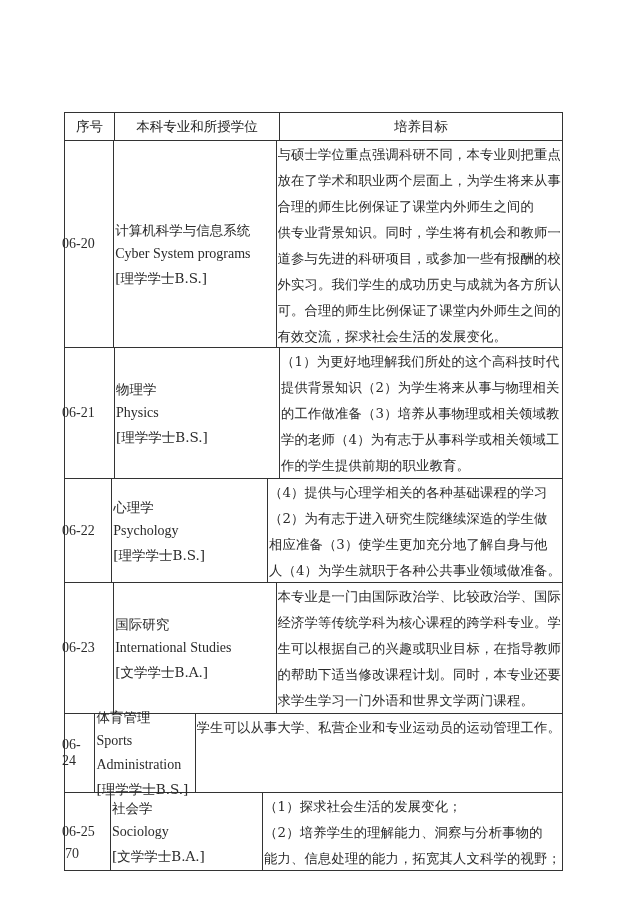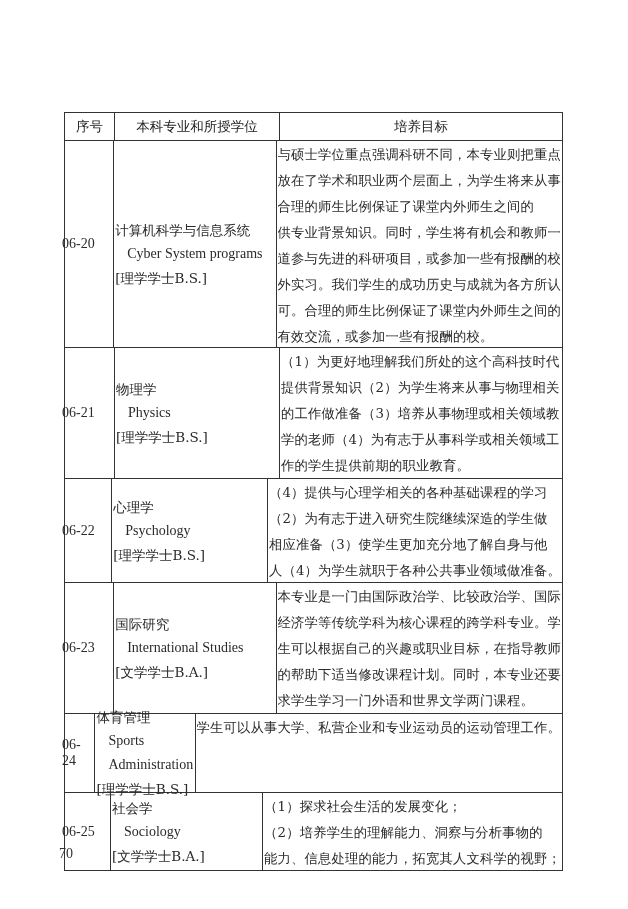--- a/index.html
+++ b/index.html
@@ -10,24 +10,24 @@
   .row:first-child{border-top:none;}
   .c{box-sizing:border-box;}
   .c1{width:50px;border-right:1.5px solid #333;display:flex;align-items:center;}
   .c2{width:165px;border-right:1.5px solid #333;display:flex;flex-direction:column;justify-content:center;}
   .c3{flex:1;padding:1px 1px 0 1px;}
   .hdr{height:27px;}
   .hdr .c{display:flex;align-items:center;justify-content:center;font-family:"DejaVu Sans","Liberation Sans",sans-serif;font-size:13.5px;color:#222;}
   .hdr .c1{justify-content:center;}
   .num{font-family:"Liberation Serif",serif;font-size:14px;margin-left:-3px;}
   .major{font-size:13.5px;line-height:24px;padding-left:1px;}
-  .major .en{font-family:"Liberation Serif",serif;font-size:14px;padding-left:12px;}
+  .major .en{font-family:"Liberation Serif",serif;font-size:14px;}
   .goal{font-size:13.3px;line-height:26px;letter-spacing:0.2px;text-align:justify;}
   .goal div{white-space:nowrap;overflow:hidden;}
-  .pagenum{position:absolute;left:59px;top:846px;font-family:"Liberation Serif",serif;font-size:14px;color:#333;}
+  .pagenum{position:absolute;left:65px;top:846px;font-family:"Liberation Serif",serif;font-size:14px;color:#333;}
 </style>
 </head>
 <body>
 
 <div class="tbl">
   <div class="row hdr">
     <div class="c c1">序号</div>
     <div class="c c2">本科专业和所授学位</div>
     <div class="c c3">培养目标</div>
   </div>
@@ -42,21 +42,21 @@
       <span>[理学学士B.S.]</span>
     </div>
     <div class="c c3 goal">
       <div>与硕士学位重点强调科研不同，本专业则把重点</div>
       <div>放在了学术和职业两个层面上，为学生将来从事</div>
       <div>合理的师生比例保证了课堂内外师生之间的</div>
       <div>供专业背景知识。同时，学生将有机会和教师一</div>
       <div>道参与先进的科研项目，或参加一些有报酬的校</div>
       <div>外实习。我们学生的成功历史与成就为各方所认</div>
       <div>可。合理的师生比例保证了课堂内外师生之间的</div>
-      <div>有效交流，或参加一些有报酬的校。</div>
+      <div>有效交流，探求社会生活的发展变化。</div>
     </div>
   </div>
 
   <div class="row" style="height:131px">
     <div class="c c1">
         <span class="num">06-21</span>
       </div>
     <div class="c c2 major">
       <span>物理学</span>
       <span class="en">Physics</span>

